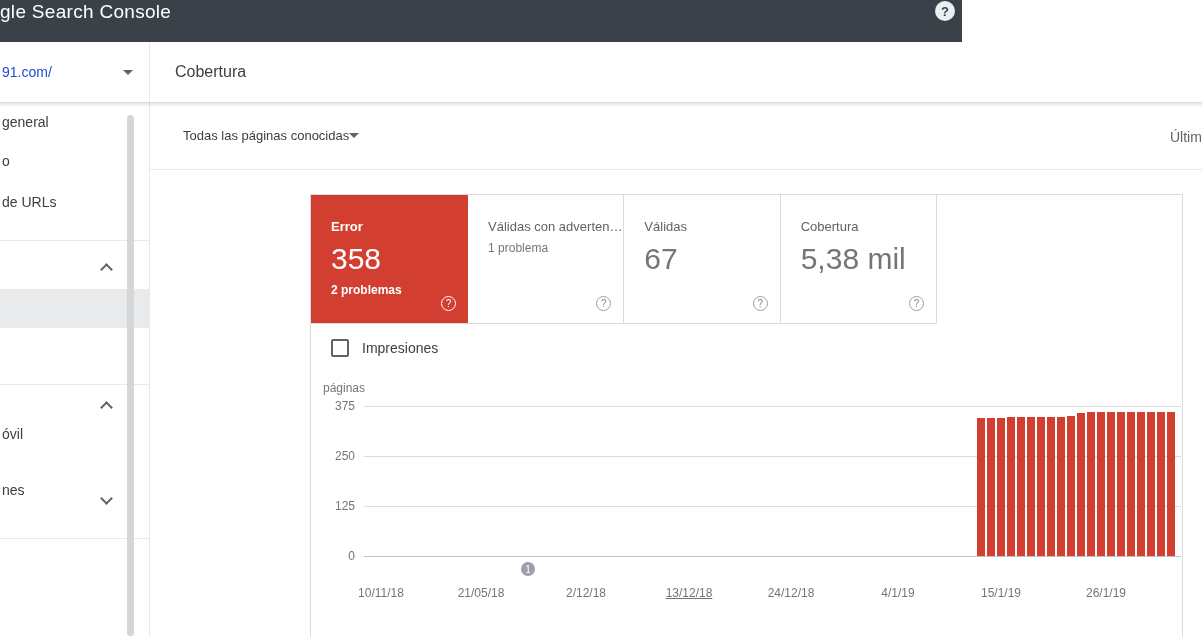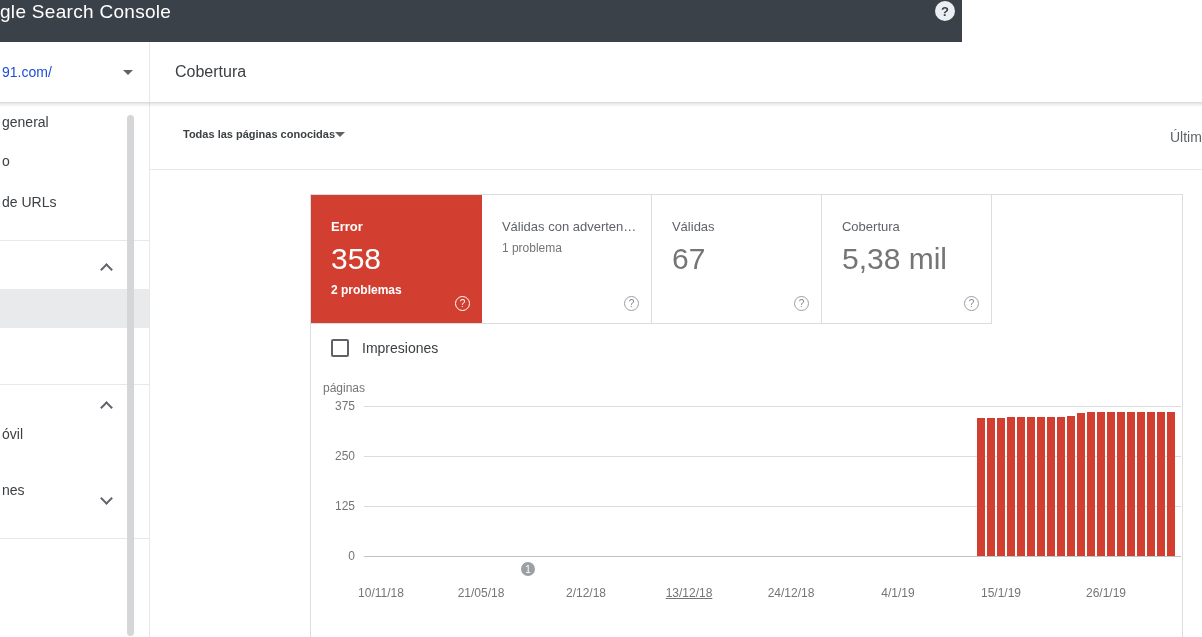--- a/index.html
+++ b/index.html
@@ -29,27 +29,27 @@
   .chevron { position:absolute; right:38px; top:15px; width:9px; height:9px; border-top:2px solid #5f6368; border-right:2px solid #5f6368; }
   .chevron.up { transform:rotate(-45deg); top:17px; }
   .chevron.down { transform:rotate(135deg); top:12px; }
   .side-scrollbar { position:absolute; left:127px; top:73px; width:7px; height:521px; background:#d4d6d8; border-radius:4px; cursor:grab; }
 
   
   .page-header { position:absolute; left:150px; top:42px; width:1052px; height:61px; background:#fff; border-bottom:1px solid #dadce0; display:flex; align-items:center; padding-left:25px; }
   .page-title { font-size:16px; font-weight:400; color:#3c4043; }
 
   .filter-row { position:absolute; left:150px; top:107px; width:1052px; height:63px; border-bottom:1px solid #e6e8ea; }
-  .filter { position:absolute; left:33px; top:21px; display:flex; align-items:center; font-size:11px; color:#3c4043; cursor:pointer;font-weight:bold; }
+  .filter { position:absolute; left:33px; top:21px; display:flex; align-items:center; font-size:13px; color:#3c4043; cursor:pointer; }
   .filter .tri { border-top-color:#5f6368; }
   .filter-right { position:absolute; left:1020px; top:22px; font-size:14px; color:#5f6368; white-space:nowrap; }
 
   
   .panel { position:absolute; left:310px; top:194px; width:873px; height:480px; background:#fff; border:1px solid #dadce0; }
-  .tiles { position:absolute; left:0; top:0; display:flex; width:681px; border-bottom:1px solid #dadce0; }
+  .tiles { position:absolute; left:0; top:0; display:flex; width:626px; border-bottom:1px solid #dadce0; }
   .tile { position:relative; width:180px; height:128px; background:#fff; border-right:1px solid #dadce0; cursor:pointer; }
   .tile.selected { background:var(--error,#d23f31); border-right:none; width:181px; }
   .tile-title { margin:24px 0 0 20px; font-size:13px; color:#5f6368; white-space:nowrap; overflow:hidden; max-width:150px; }
   .tile.selected .tile-title { color:#fff; font-weight:bold; }
   .tile-value { margin:8px 16px 0 20px; font-size:30px; font-weight:400; color:#757575; }
   .tile.selected .tile-value { color:#fff; }
   .tile-sub { margin:7px 0 0 20px; font-size:12px; color:#757575; }
   .tile.selected .tile-sub { color:#fff; font-weight:bold; }
   .tile-help { position:absolute; right:12px; bottom:12px; width:15px; height:15px; border:1px solid #9aa0a6; color:#80868b; border-radius:50%; font-size:10px; display:flex; align-items:center; justify-content:center; cursor:pointer; }
   .tile.selected .tile-help { border-color:#fff; color:#fff; }

